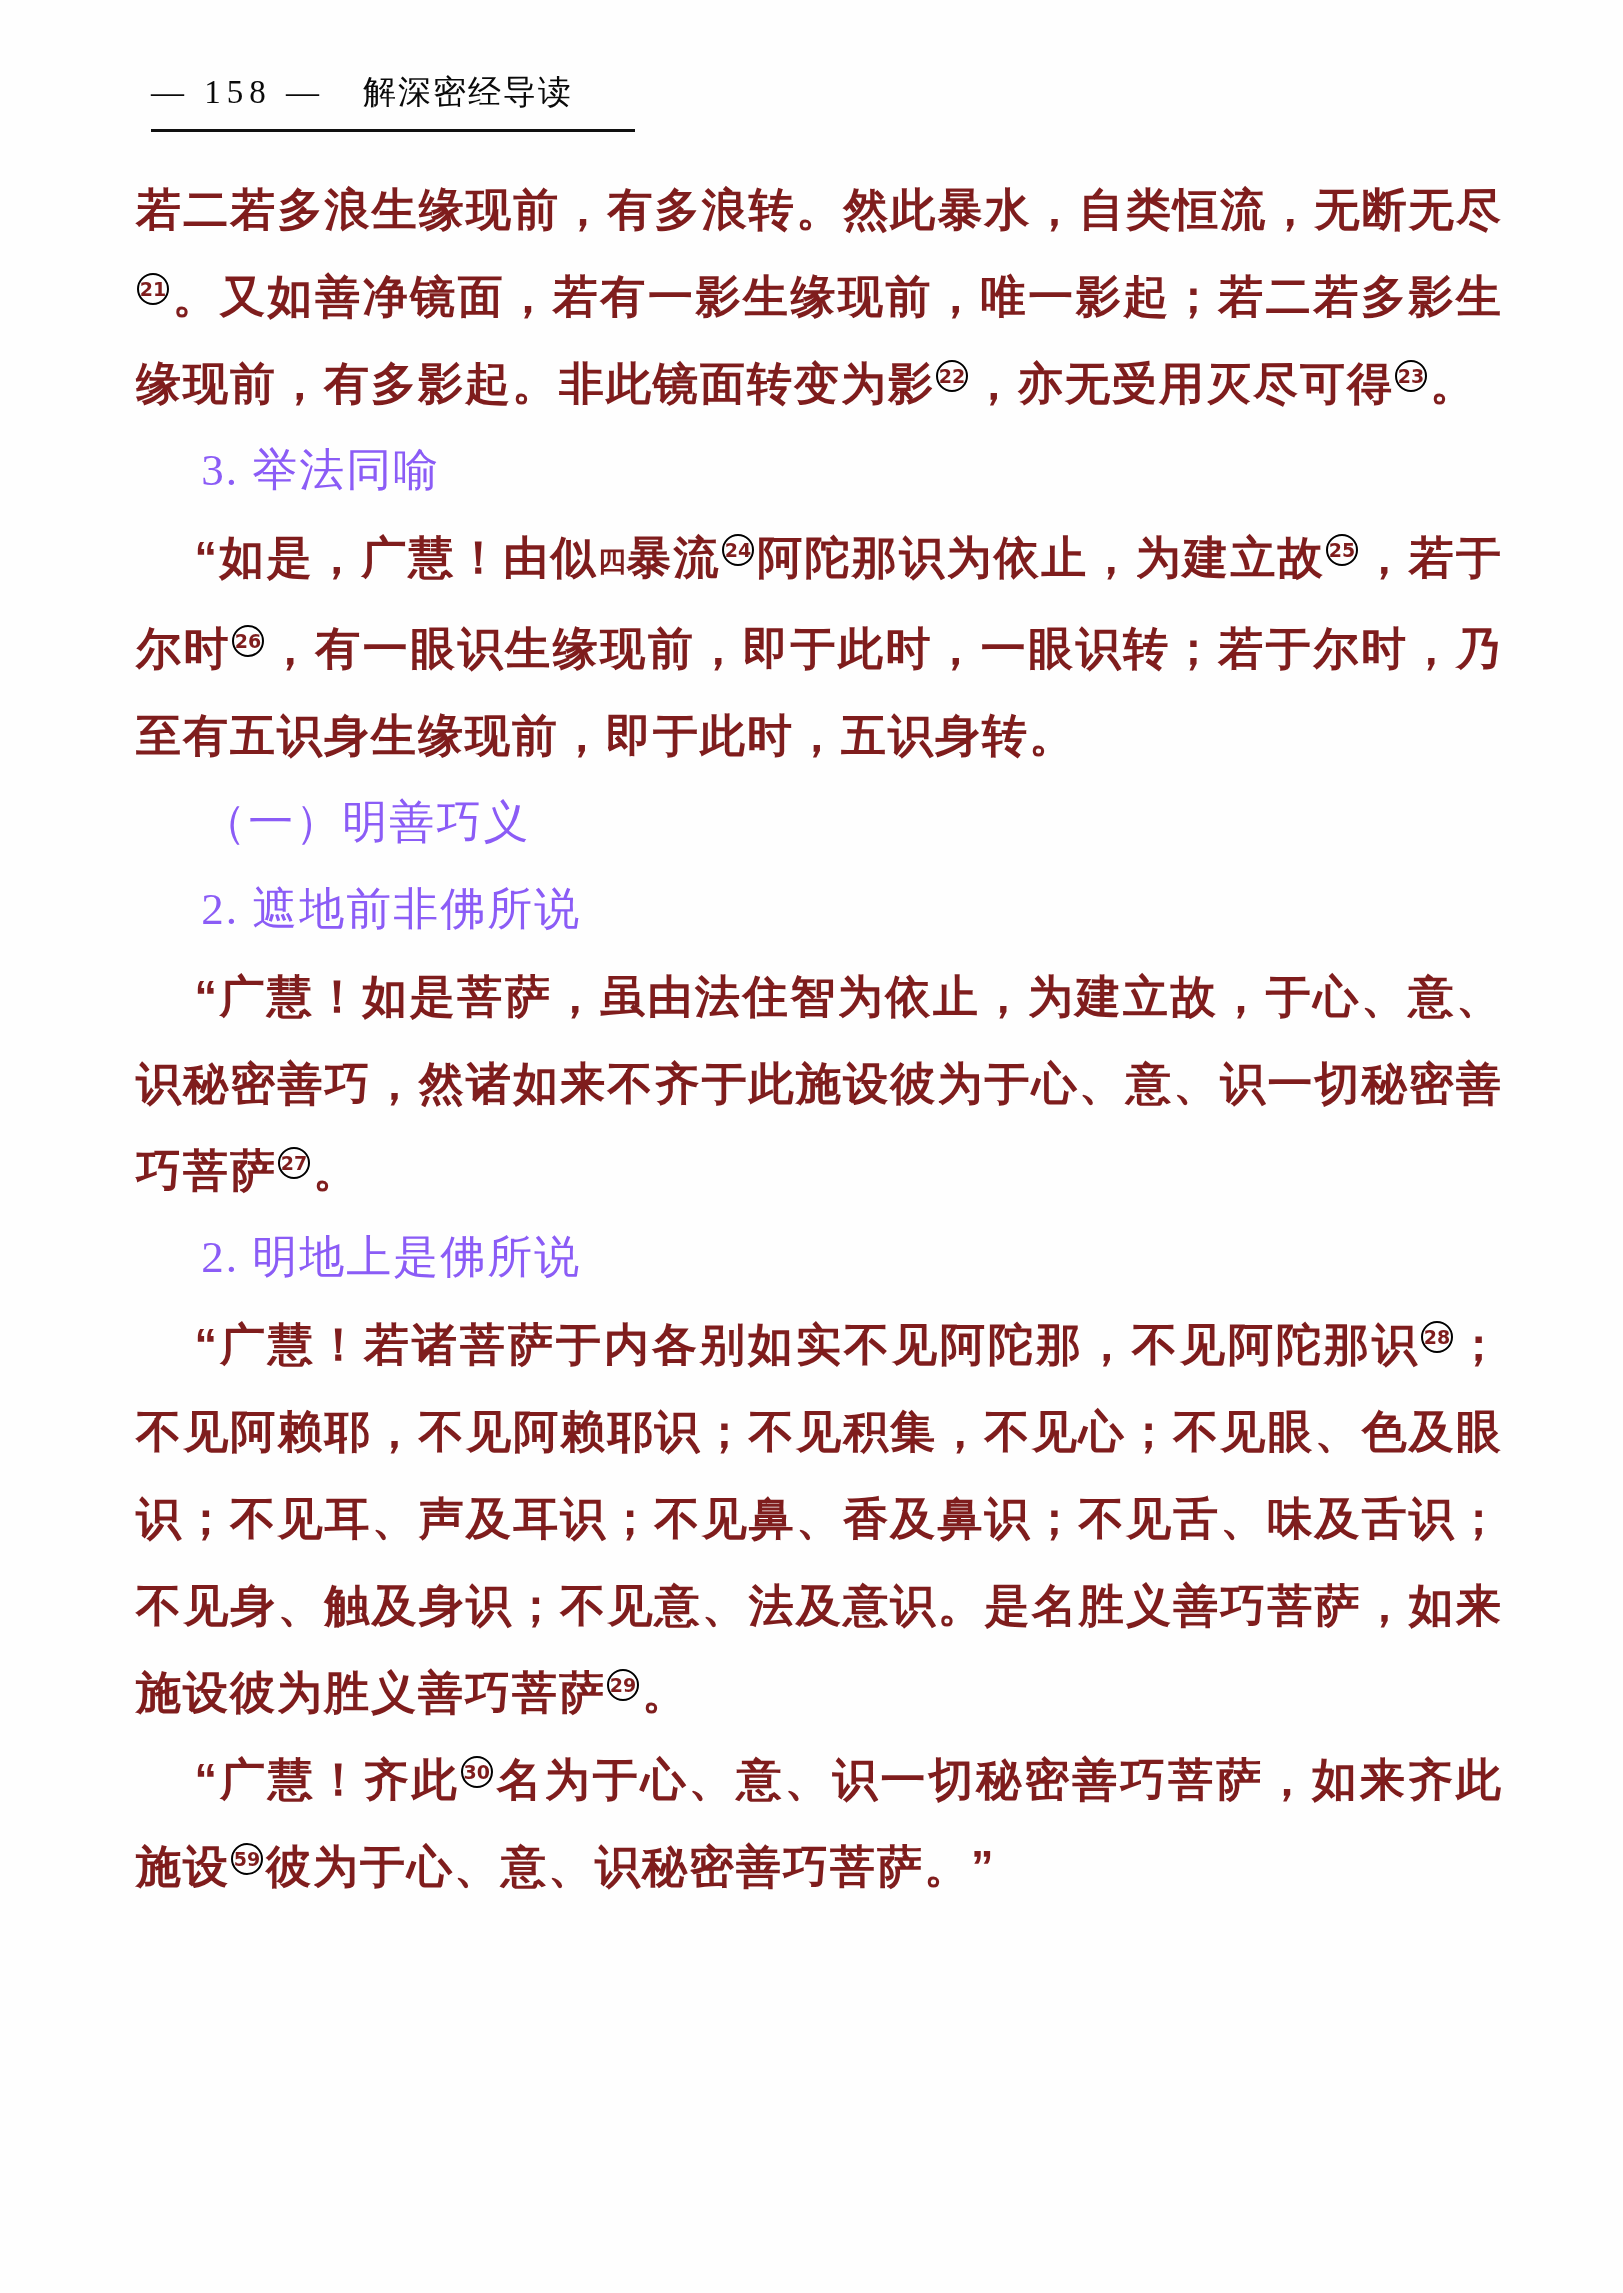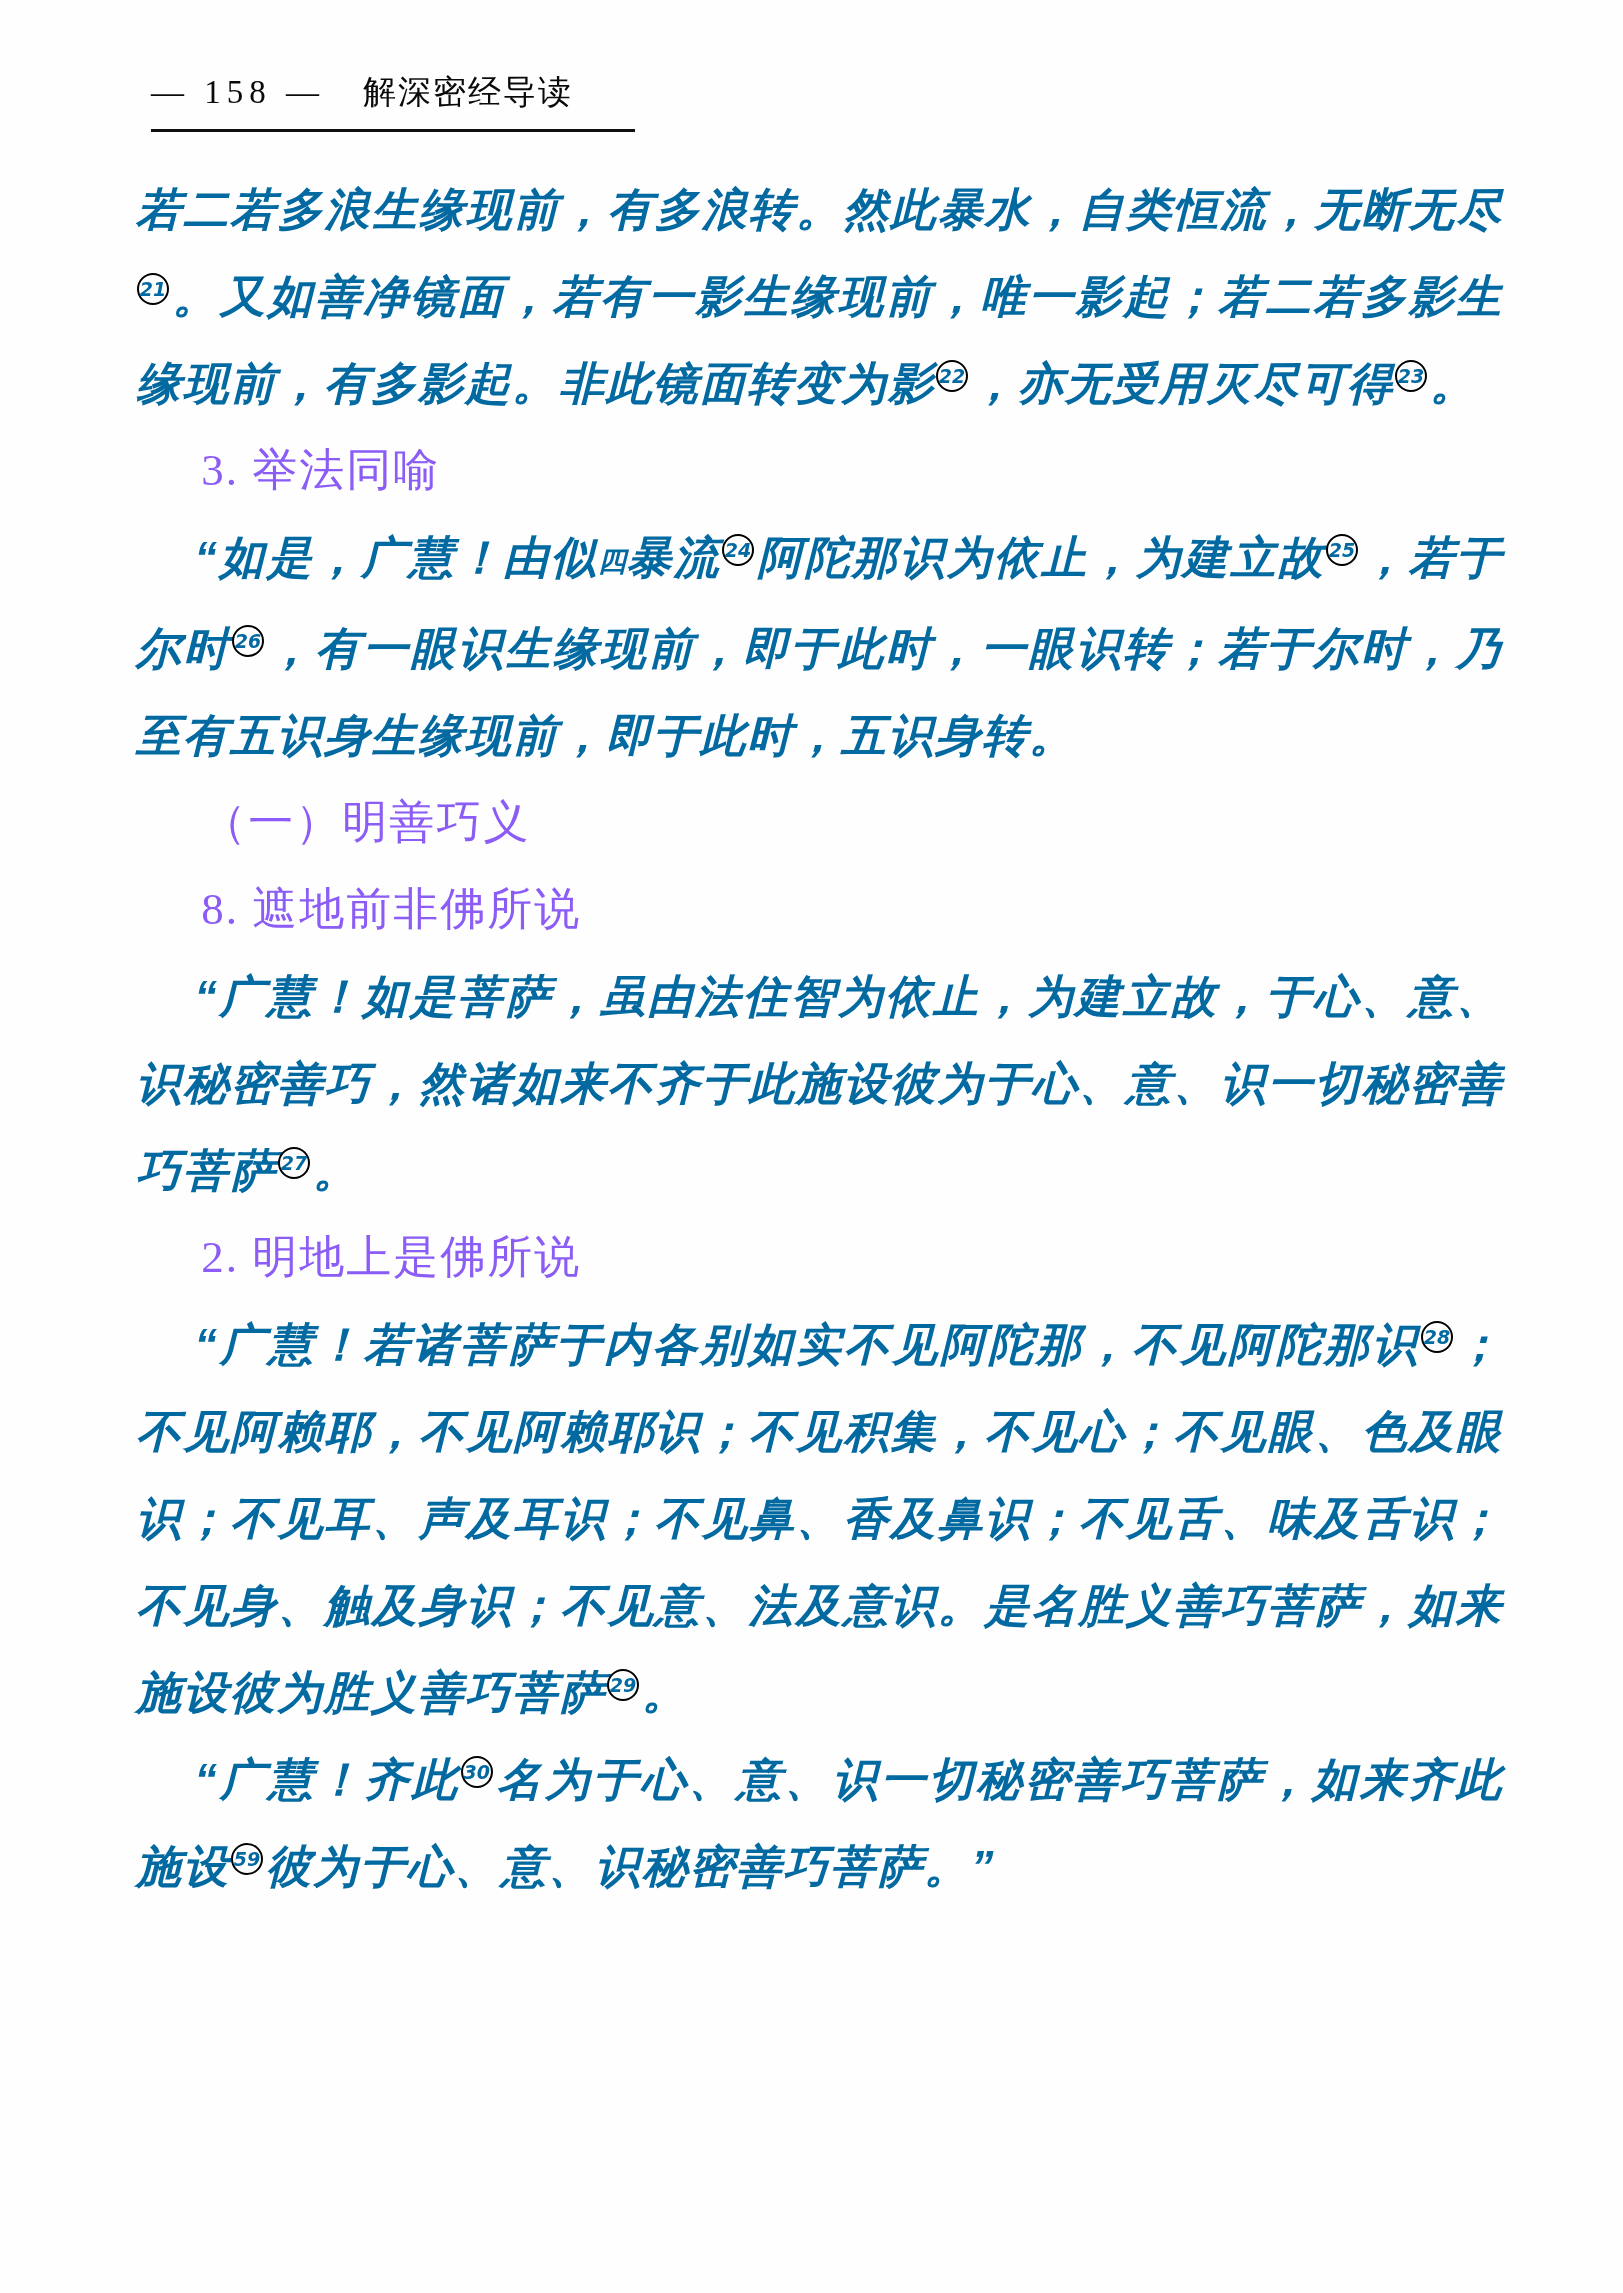--- a/index.html
+++ b/index.html
@@ -40,22 +40,21 @@
     font-size: 45px;
     line-height: 87px;
     text-align: justify;
     text-justify: inter-character;
     letter-spacing: 2px;
     word-break: normal;
   }
   p.para, p.para-quote {
     font-family: "Liberation Sans", "DejaVu Sans", sans-serif;
     font-weight: bold;
-    color: #0369a1;
-    font-style: italic;
+    color: #7f1d1d;
   }
   p.para-quote { text-indent: 1.3em; }
   p.heading {
     font-family: "Liberation Serif", "DejaVu Serif", serif;
     font-weight: normal;
     text-indent: 1.45em;
     color: #8b5cf6;
   }
   
   .note {
@@ -87,21 +86,21 @@
 
   <div class="running-header">
     <span class="rule-span"><span class="pageno">— 158 —</span><span class="booktitle">解深密经导读</span></span>
   </div>
 
   <div class="body-text">
       <p class="para"><span class="run">若二若多浪生缘现前，有多浪转。然此暴水，自类恒流，无断无尽</span><span class="note">21</span><span class="run">。又如善净镜面，若有一影生缘现前，唯一影起；若二若多影生缘现前，有多影起。非此镜面转变为影</span><span class="note">22</span><span class="run">，亦无受用灭尽可得</span><span class="note">23</span><span class="run">。</span></p>
       <p class="heading"><span class="run">3. 举法同喻</span></p>
       <p class="para-quote"><span class="run">“如是，广慧！由似</span><span class="small-char">四</span><span class="run">暴流</span><span class="note">24</span><span class="run">阿陀那识为依止，为建立故</span><span class="note">25</span><span class="run">，若于尔时</span><span class="note">26</span><span class="run">，有一眼识生缘现前，即于此时，一眼识转；若于尔时，乃至有五识身生缘现前，即于此时，五识身转。</span></p>
       <p class="heading"><span class="run">（一）明善巧义</span></p>
-      <p class="heading"><span class="run">8. 遮地前非佛所说</span></p>
+      <p class="heading"><span class="run">2. 遮地前非佛所说</span></p>
       <p class="para-quote"><span class="run">“广慧！如是菩萨，虽由法住智为依止，为建立故，于心、意、识秘密善巧，然诸如来不齐于此施设彼为于心、意、识一切秘密善巧菩萨</span><span class="note">27</span><span class="run">。</span></p>
       <p class="heading"><span class="run">2. 明地上是佛所说</span></p>
       <p class="para-quote"><span class="run">“广慧！若诸菩萨于内各别如实不见阿陀那，不见阿陀那识</span><span class="note">28</span><span class="run">；不见阿赖耶，不见阿赖耶识；不见积集，不见心；不见眼、色及眼识；不见耳、声及耳识；不见鼻、香及鼻识；不见舌、味及舌识；不见身、触及身识；不见意、法及意识。是名胜义善巧菩萨，如来施设彼为胜义善巧菩萨</span><span class="note">29</span><span class="run">。</span></p>
       <p class="para-quote"><span class="run">“广慧！齐此</span><span class="note">30</span><span class="run">名为于心、意、识一切秘密善巧菩萨，如来齐此施设</span><span class="note">59</span><span class="run">彼为于心、意、识秘密善巧菩萨。”</span></p>
     </div>
 
 </div>
 
 
 </body></html>

